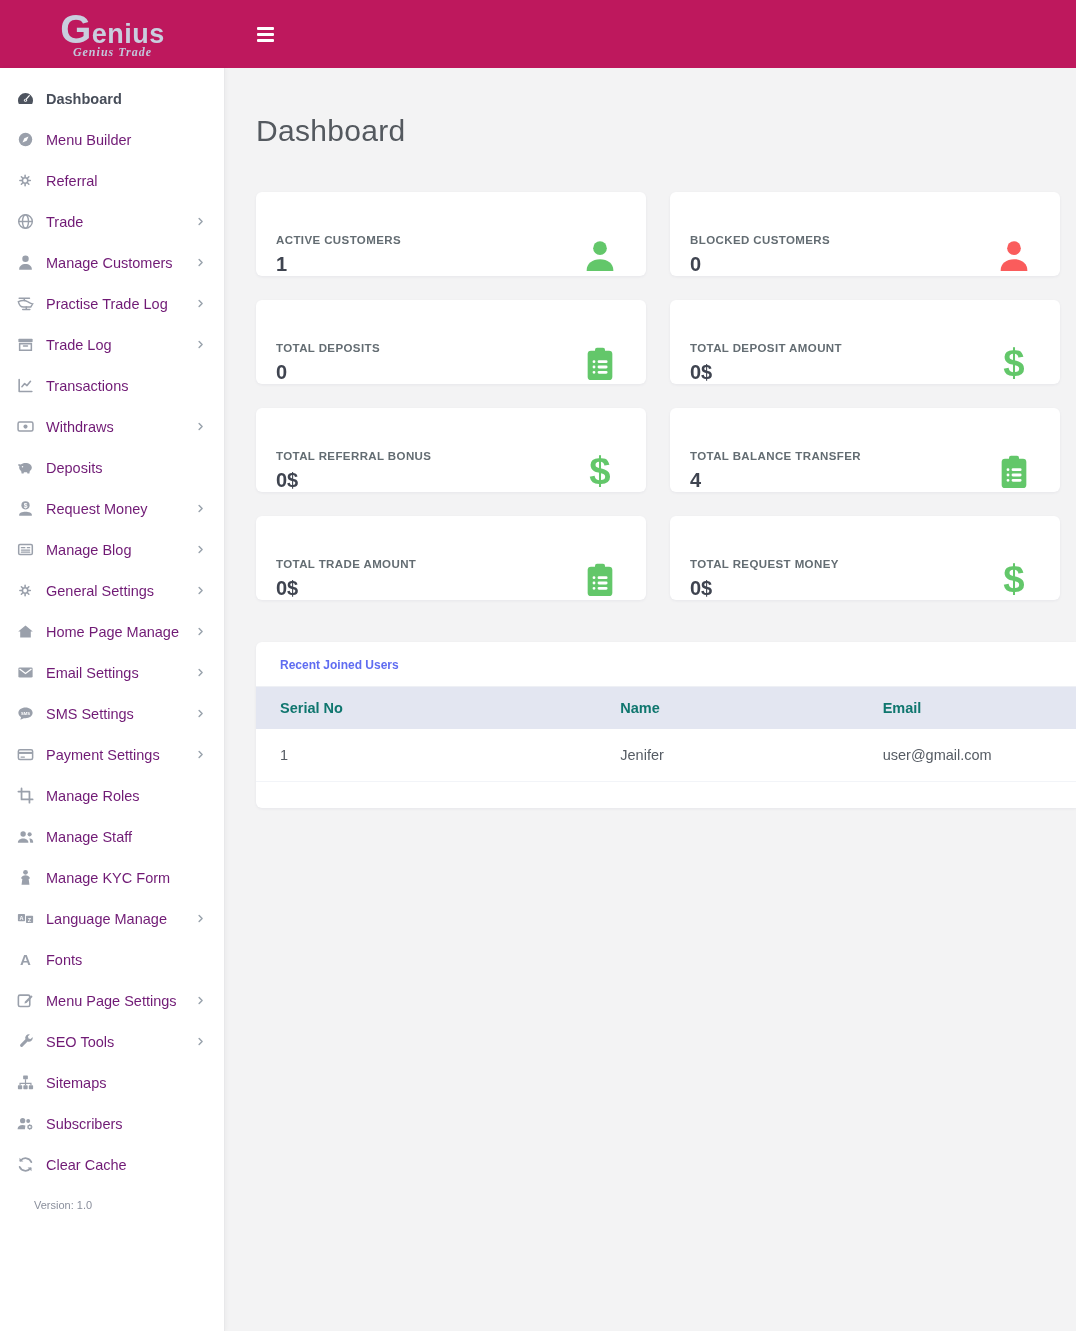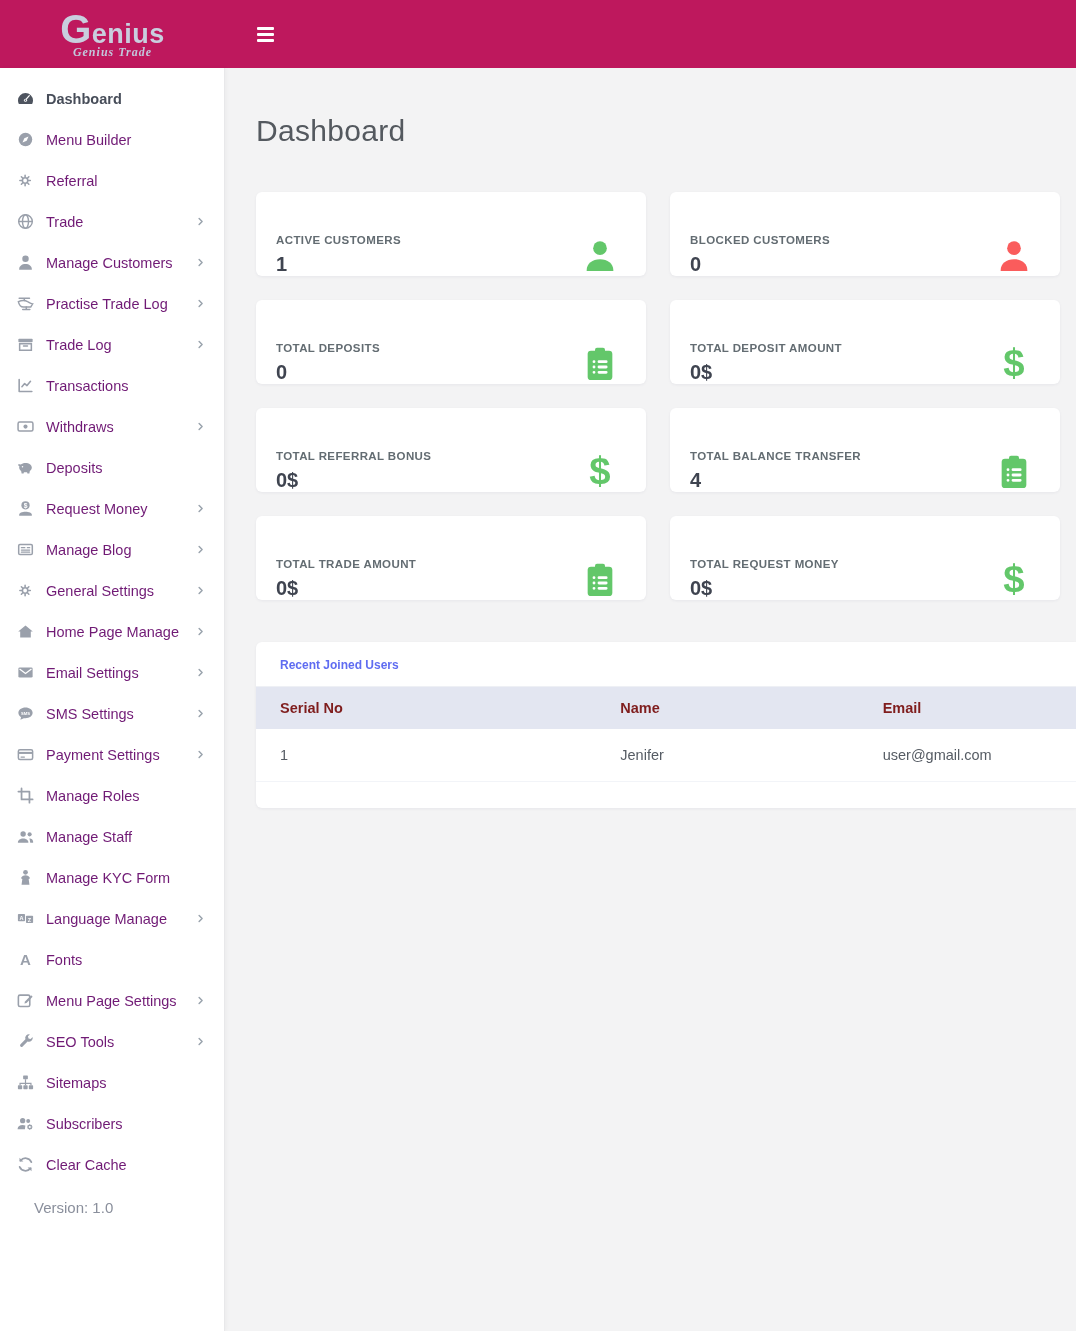--- a/index.html
+++ b/index.html
@@ -21,39 +21,39 @@
   .body-row { display:flex; flex:1; align-items:stretch;gap:8px; }
 
   
   .sidebar { width:225px; background:#ffffff; border-right:1px solid #e8e8ea; box-shadow:1px 0 4px rgba(0,0,0,.04); padding-top:10px; flex-shrink:0; }
   .side-item { display:flex; align-items:center; height:41px; padding:0 18px 0 16px; text-decoration:none; cursor:pointer; }
   .side-icon { width:19px; height:19px; color:#9aa0ab; flex-shrink:0; }
   .side-label { margin-left:11px; font-size:14.5px; color:#701a75; white-space:nowrap; }
   .side-item.active .side-label { color:#474d59; font-weight:bold; }
   .side-item.active .side-icon { color:#4e545f; }
   .chev { width:11px; height:11px; margin-left:auto; color:#9aa3ad; }
-  .version { padding:14px 0 0 34px; font-size:15px; color:#8a8f9c; }
+  .version { padding:14px 0 0 34px; font-size:11px; color:#8a8f9c; }
 
   
   .main { flex:1; padding:46px 0 0 23px; min-width:0; }
   .page-title { font-size:30px; font-weight:400; color:#54595f; letter-spacing:.3px; }
 
   .cards-grid { margin-top:44px; margin-right:16px; display:grid; grid-template-columns:1fr 1fr; gap:24px; }
   .stat-card { background:#fff; border-radius:6px; box-shadow:0 1px 3px rgba(40,40,90,.06); height:84px; padding:0 26px 0 20px; display:flex; align-items:flex-end; justify-content:space-between; }
   .stat-label { font-size:11.5px; font-weight:bold; letter-spacing:.4px; color:#636c72; }
   .stat-value { font-size:20px; font-weight:bold; color:#3f4450; margin-top:7px; }
   .stat-icon { width:40px; height:40px; }
   .c-green { color:#63c76a; }
   .c-red  { color:#fa5c5c; }
 
   
   .table-card { margin-top:42px; background:#fff; border-radius:6px 0 0 6px; box-shadow:0 1px 3px rgba(40,40,90,.06); padding-bottom:26px; }
   .table-title { padding:16px 24px 14px; font-size:12px; font-weight:bold; color:#5f6cf1; border-bottom:1px solid #eef0f5; }
   table { width:100%; border-collapse:collapse; }
-  thead th { background:#e3e6f1; color:#7f1d1d; font-weight:bold; font-size:14.5px; text-align:left; padding:13px 24px; }
+  thead th { background:#e3e6f1; color:#0f766e; font-weight:bold; font-size:14.5px; text-align:left; padding:13px 24px; }
   thead th:nth-child(1){ width:41.5%; } thead th:nth-child(2){ width:32%; }
   tbody td { padding:18px 24px; font-size:14.5px; color:#565c64; border-bottom:1px solid #f2f4f8; }
 
   .symbol-defs { position:absolute; width:0; height:0; overflow:hidden; }
 </style>
 </head>
 <body>
 
 <svg class="symbol-defs" xmlns="http://www.w3.org/2000/svg">
   <defs>

